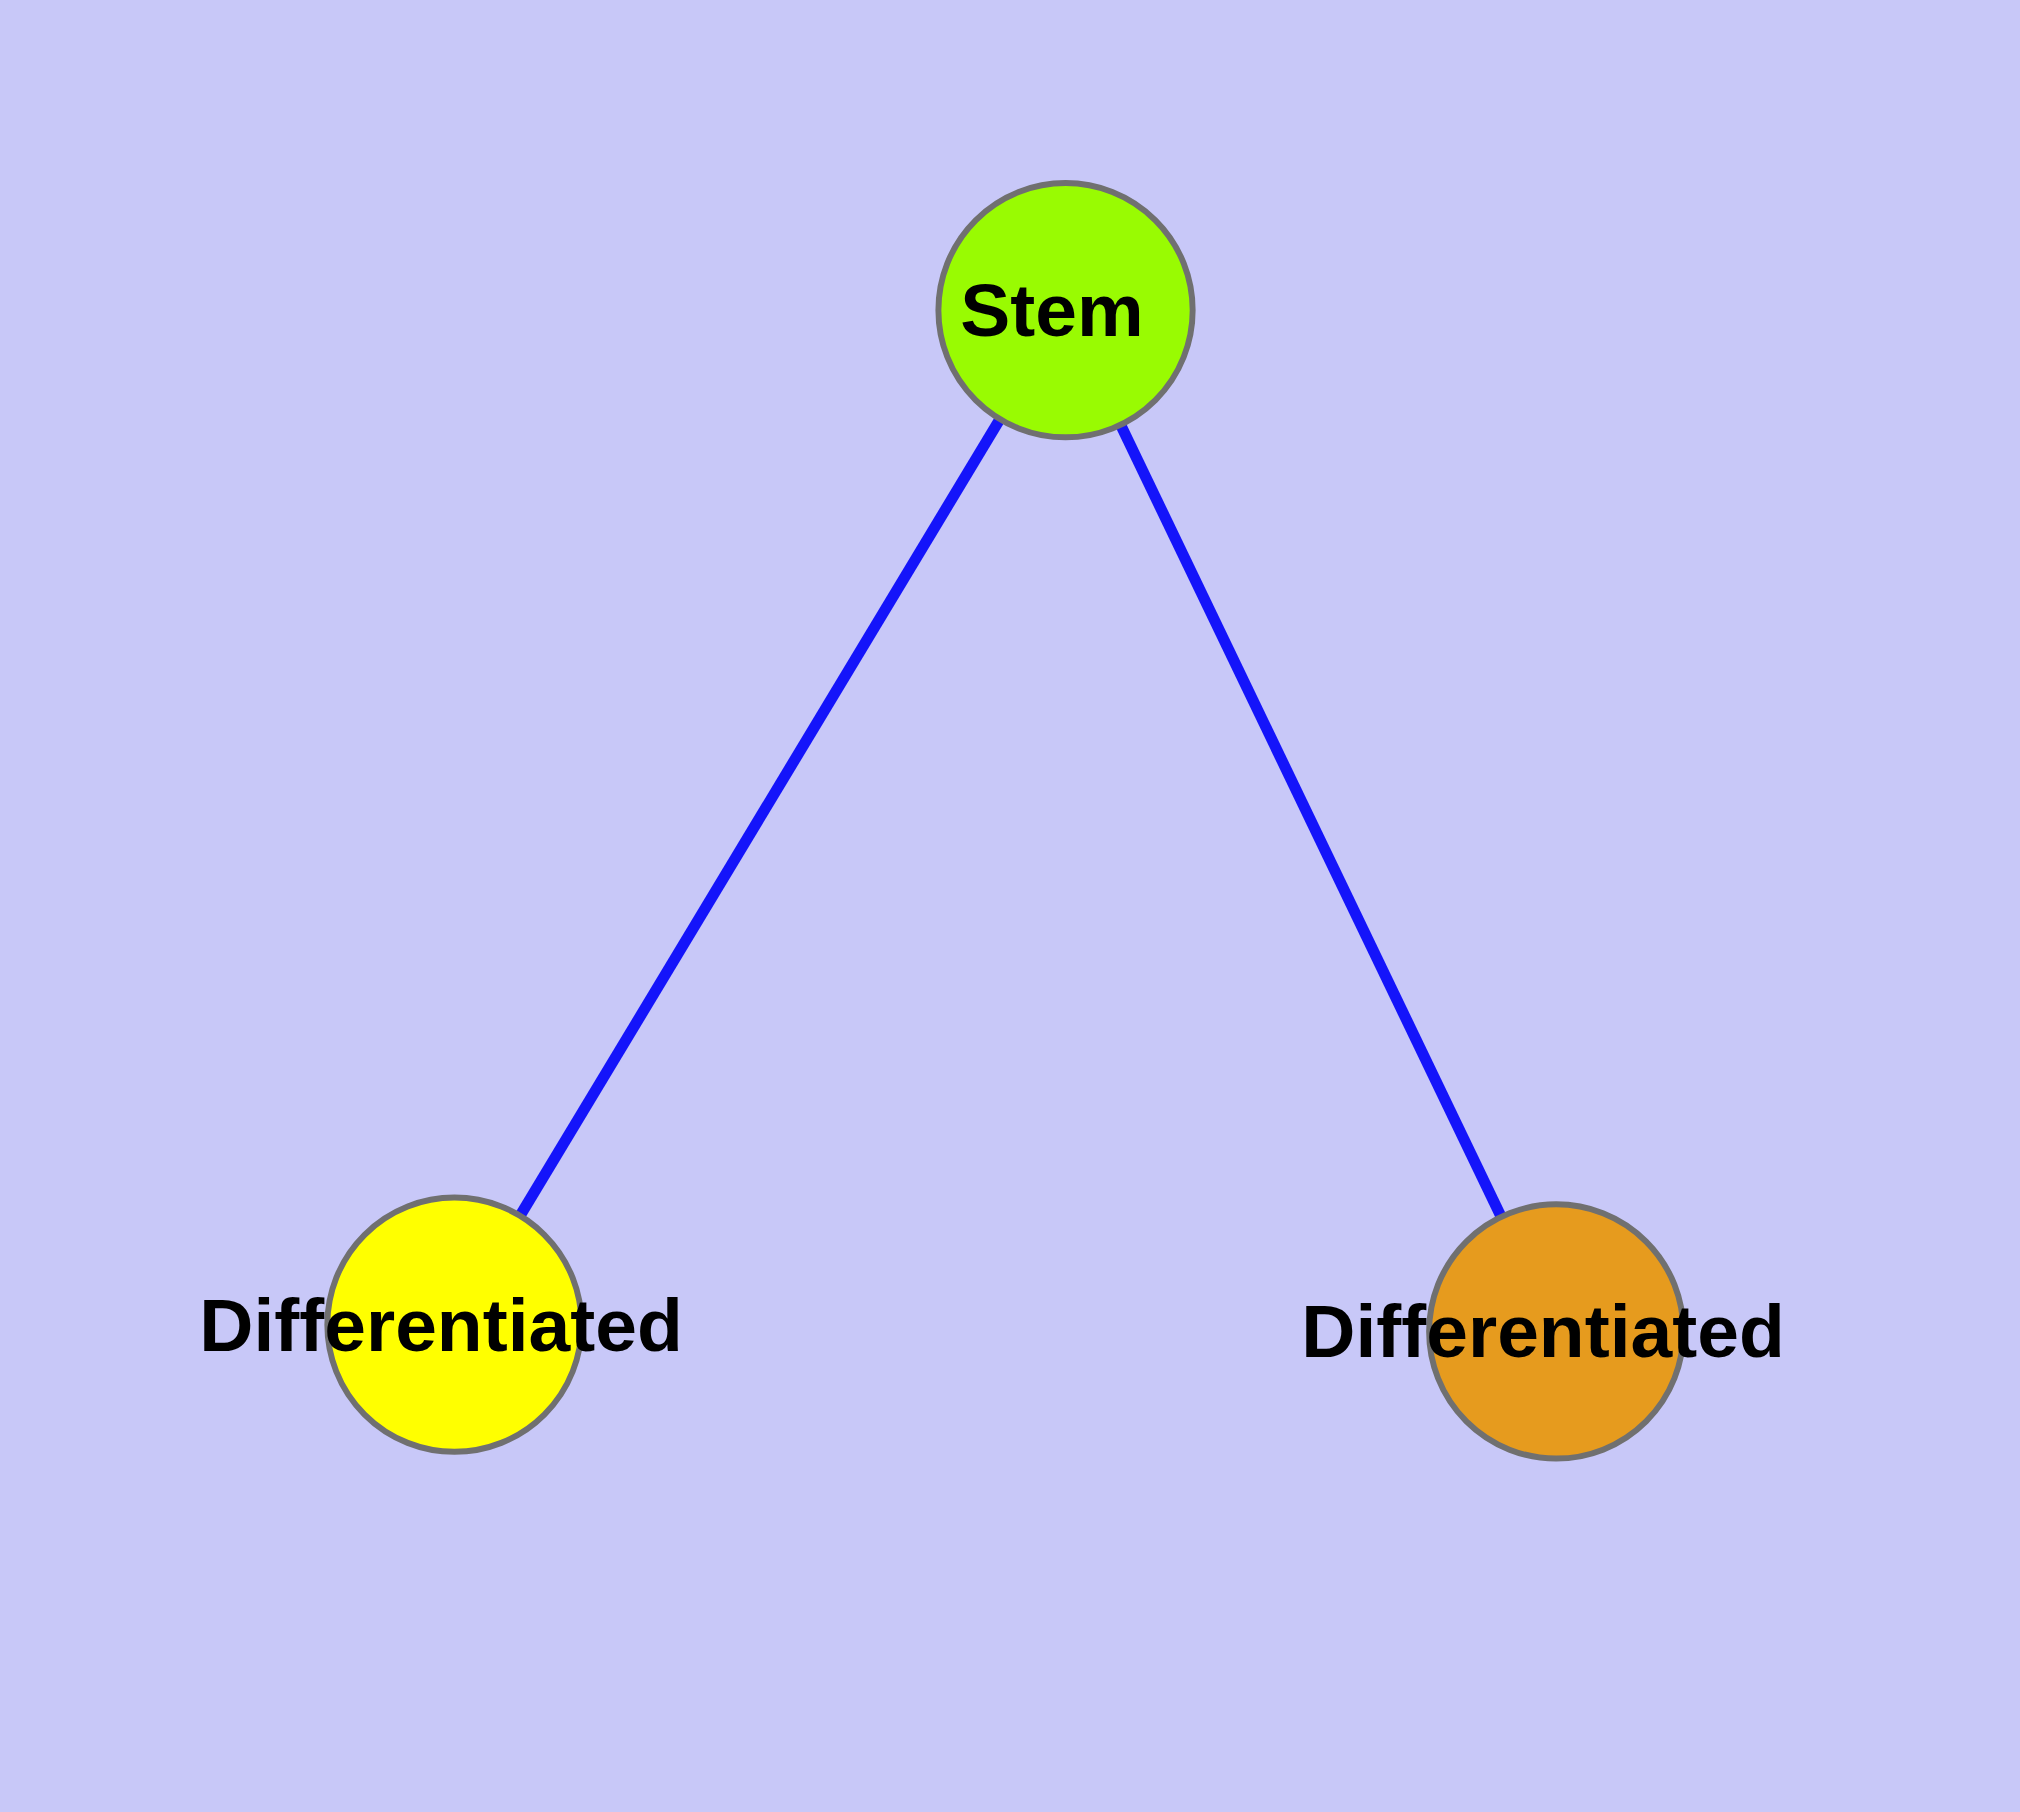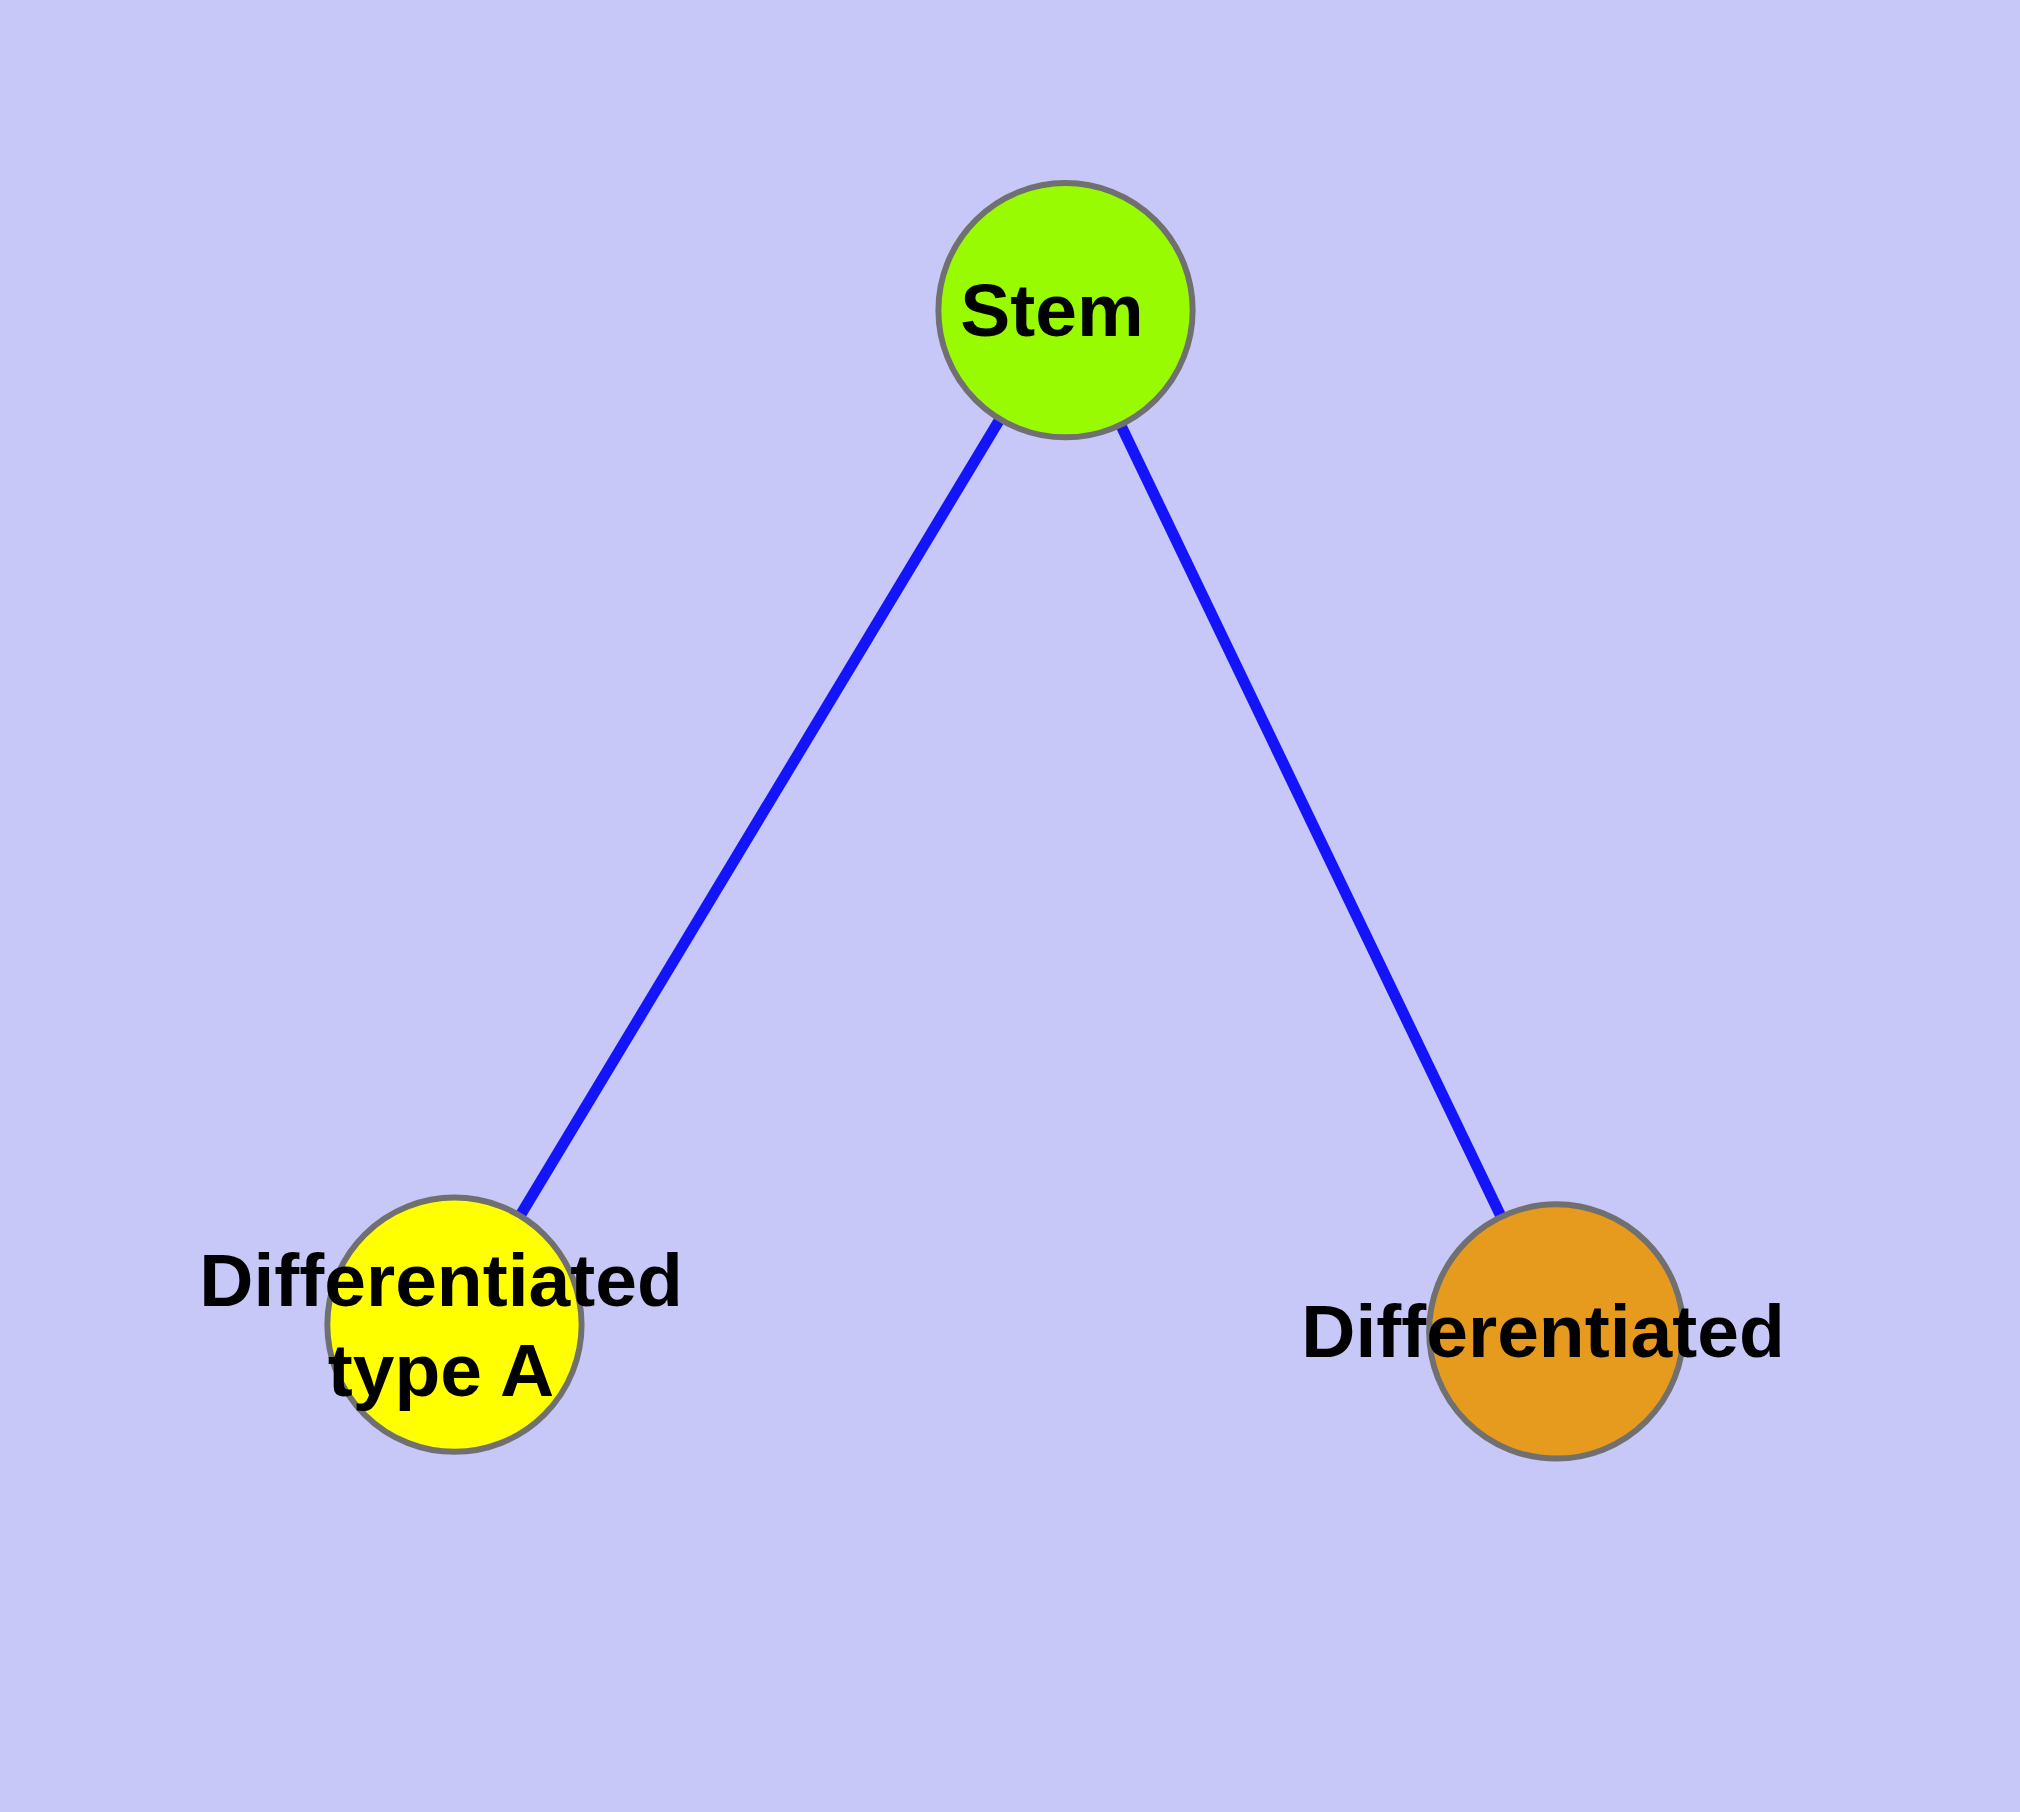--- a/index.html
+++ b/index.html
@@ -48,20 +48,19 @@
     <circle cx="520" cy="1563" r="150" stroke-width="7" stroke="#707070" fill="#ffff00"></circle>
     <circle cx="1820" cy="1571" r="150" stroke-width="7" stroke="#707070" fill="#e69b1e"></circle>
   </svg>
 
   <div class="node-label" style="left:1052px; top:310px;">
     <div>Stem</div>
   </div>
 
   <div class="node-label" style="left:441px; top:1325px;">
     <div>Differentiated</div>
-    <div>type A</div>
   </div>
 
   <div class="node-label" style="left:1543px; top:1331px;">
     <div>Differentiated</div>
   </div>
 </div>
 
 
 </body></html>

